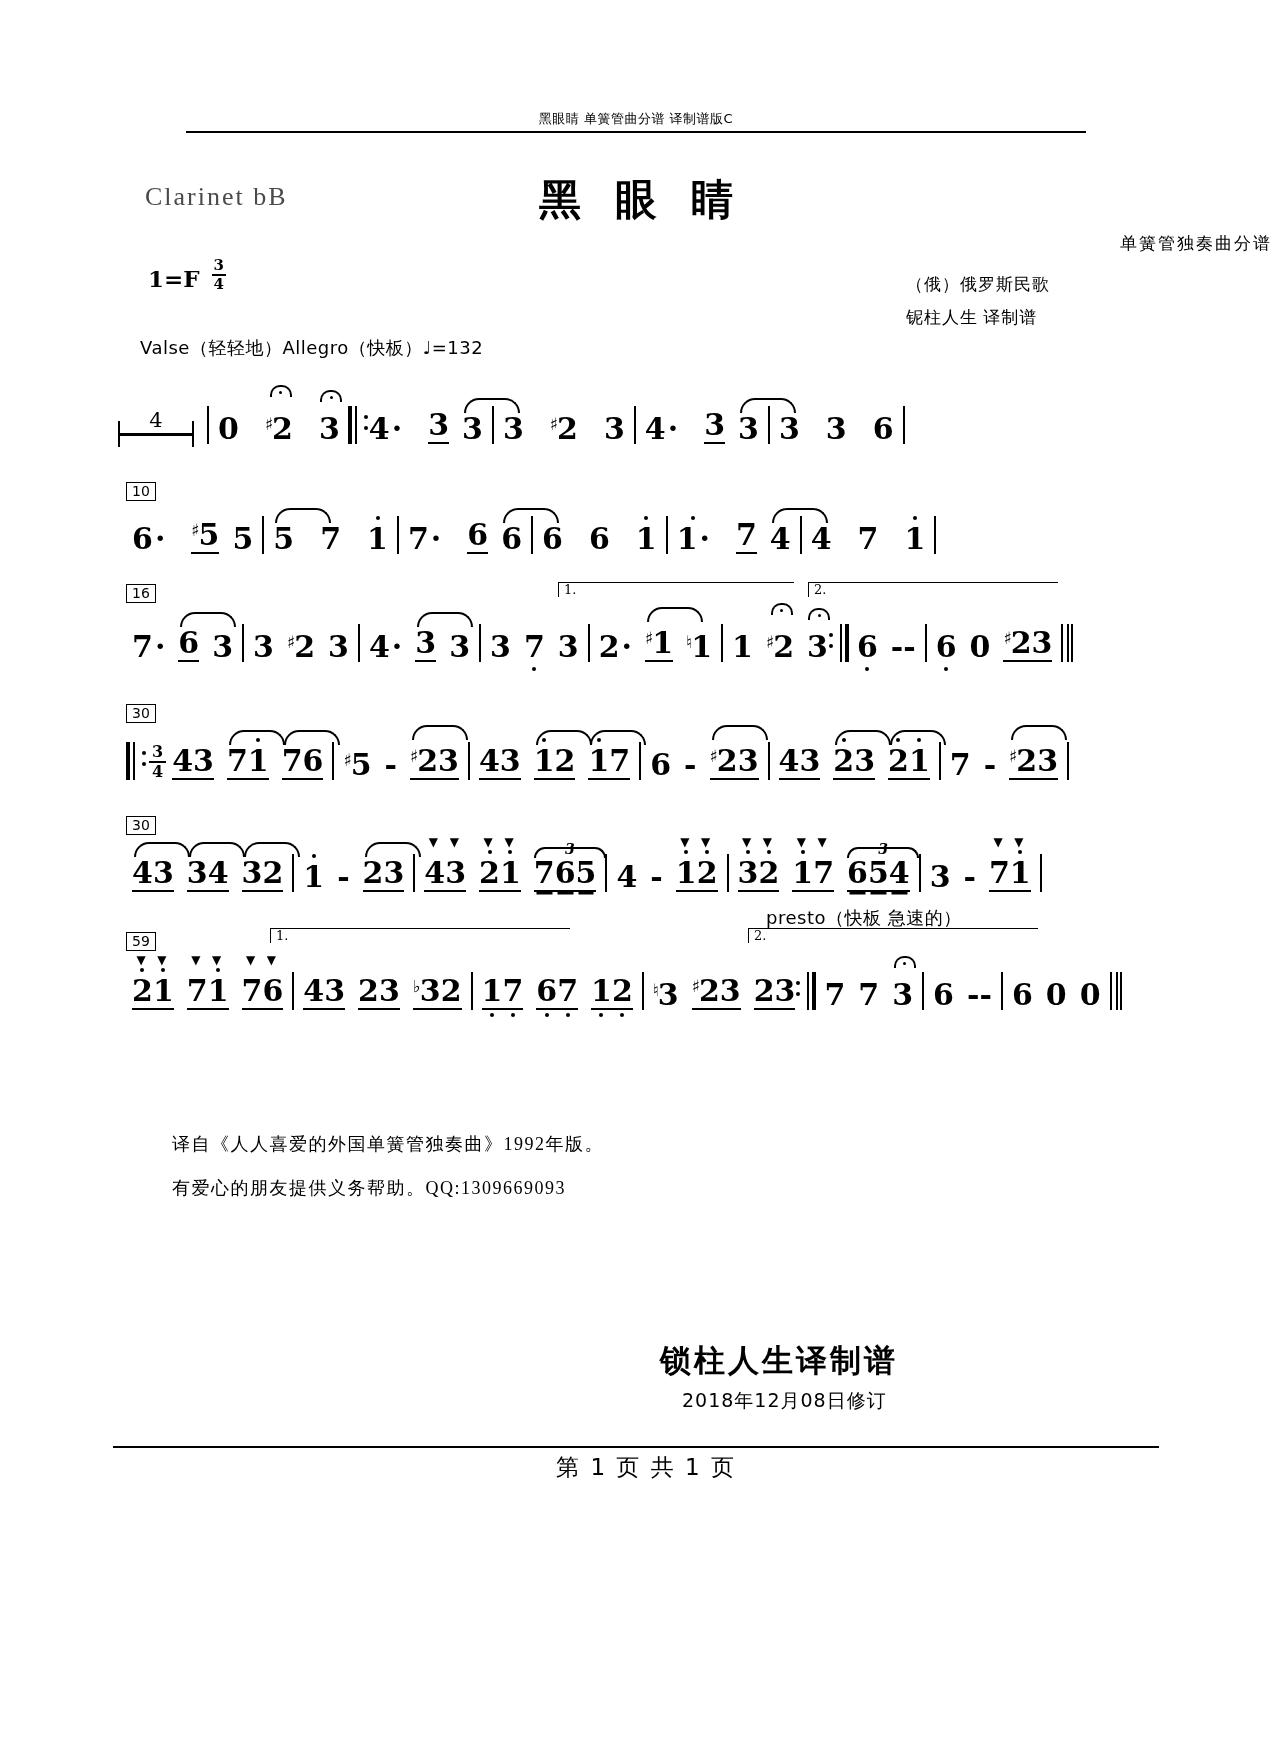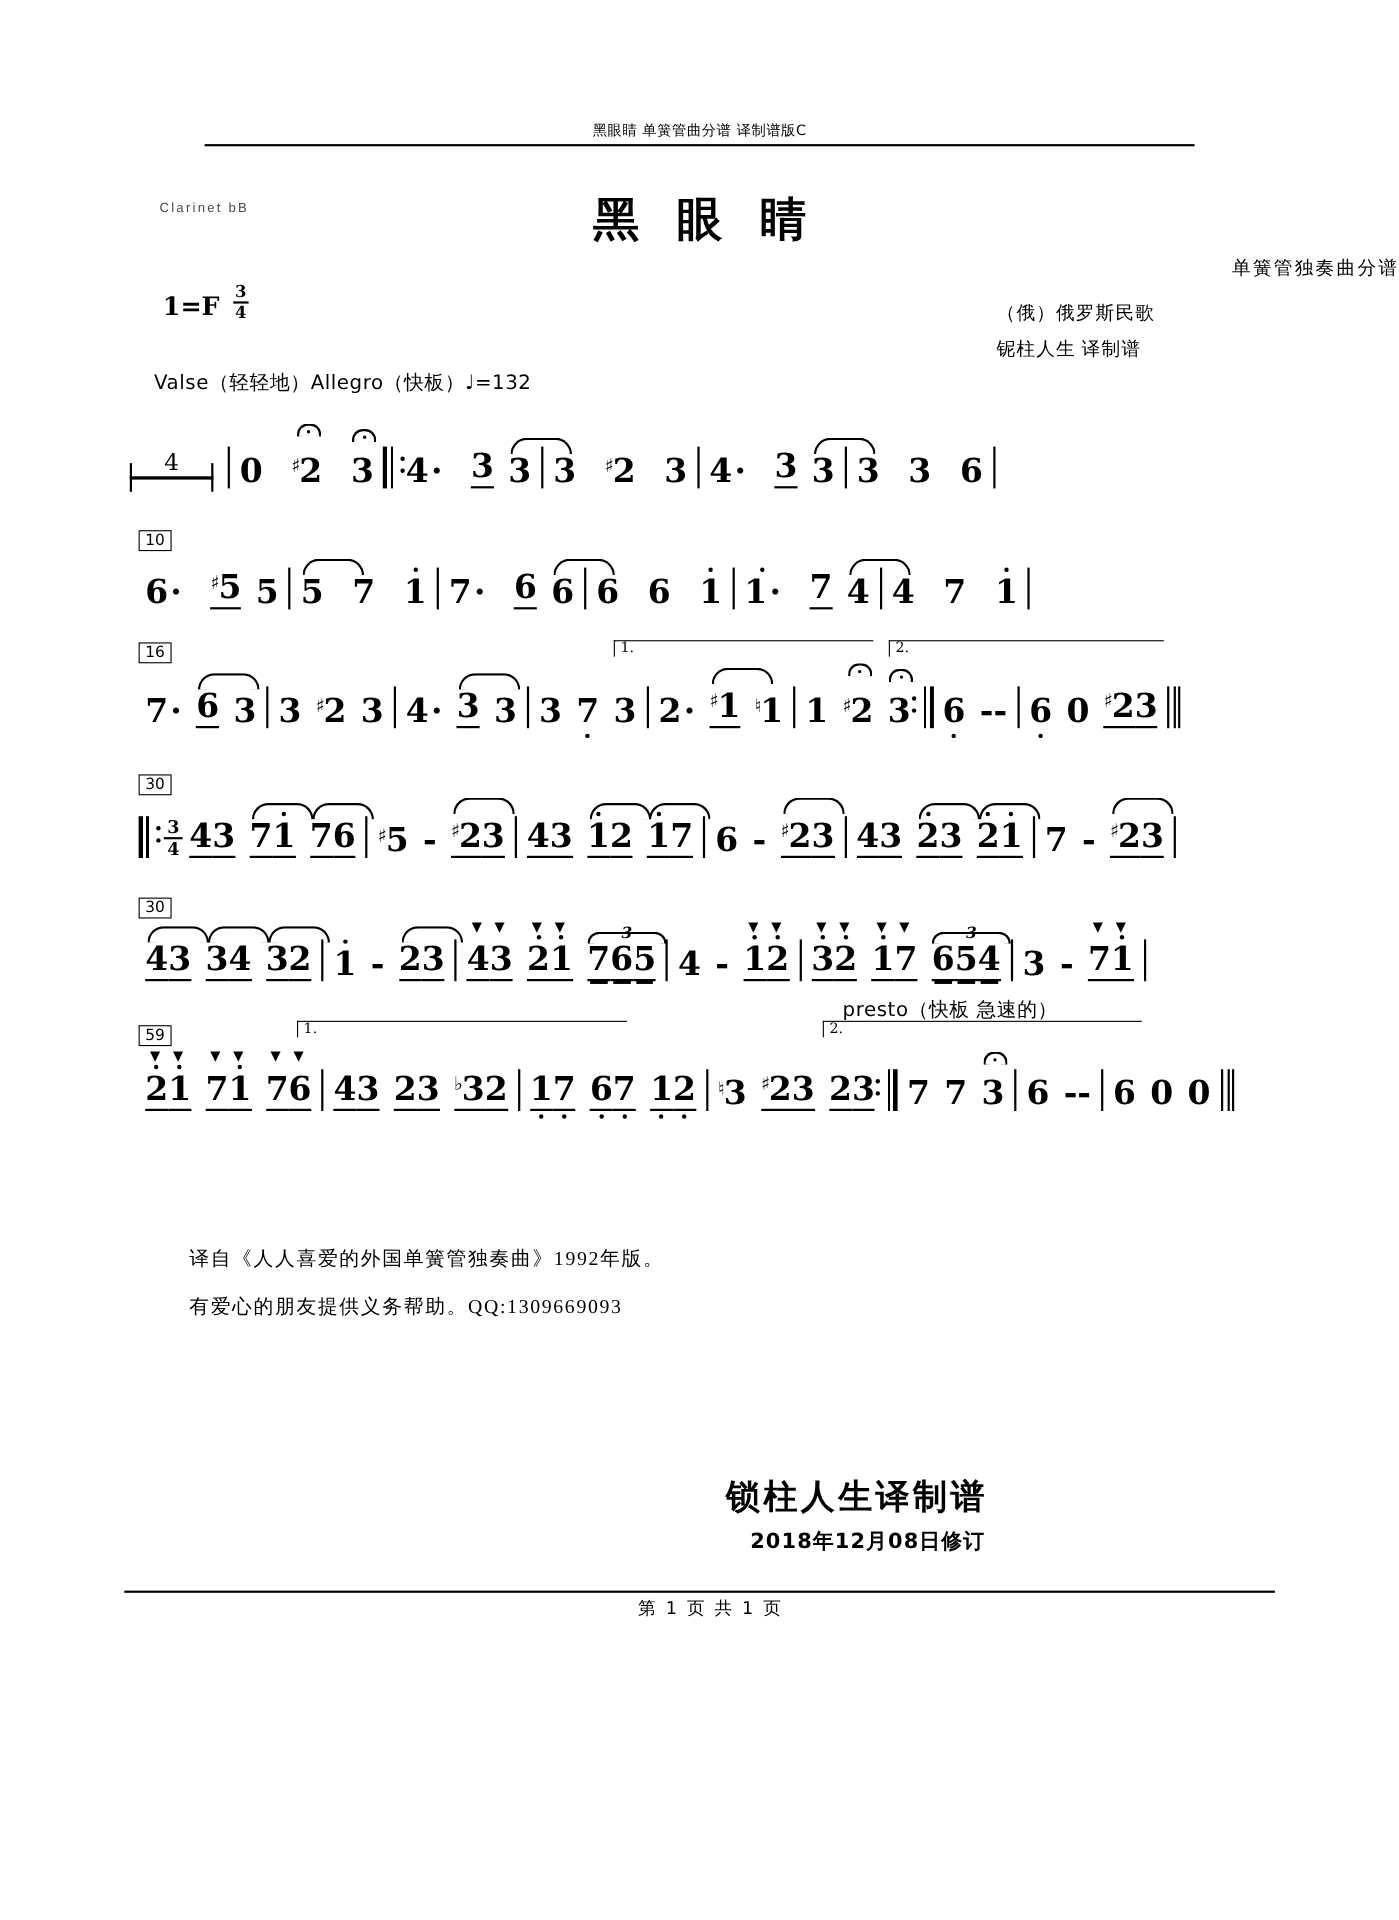--- a/index.html
+++ b/index.html
@@ -28,22 +28,22 @@
   .rule-top {
     position: absolute;
     top: 131px; left: 186px; width: 900px;
     border-top: 2px solid #000;
   }
 
   
   .instrument {
     position: absolute;
     top: 182px; left: 145px;
-    font-family: Liberation Sans, sans-serif;
-    font-size: 12px;
+    font-family: Liberation Serif, serif;
+    font-size: 26px;
     letter-spacing: 2px;
     color: #4a4a4a;
   }
   .main-title {
     position: absolute;
     top: 172px; left: 0; right: 0;
     text-align: center;
     font-family: "DejaVu Serif", serif;
     font-weight: bold;
     font-size: 42px;
@@ -366,33 +366,32 @@
     font-weight: bold;
     font-size: 31px;
     letter-spacing: 3px;
   }
   .sig-date {
     position: absolute;
     top: 1388px; left: 682px;
     font-family: "DejaVu Sans", sans-serif;
     font-size: 19px;
     letter-spacing: 1px;
-    font-weight: bold;
   }
   .rule-bot {
     position: absolute;
     top: 1446px; left: 113px; width: 1046px;
     border-top: 2px solid #000;
   }
   .pagefoot {
     position: absolute;
     top: 1452px; left: 0; right: 0;
     text-align: center;
     font-family: "DejaVu Sans", sans-serif;
-    font-size: 16px;
+    font-size: 23px;
     letter-spacing: 2px;
     margin-left: 20px;
   }
 </style>
 </head>
 <body>
 
 <div class="runhead">黑眼睛 单簧管曲分谱 译制谱版C</div>
 <div class="rule-top"></div>
 

